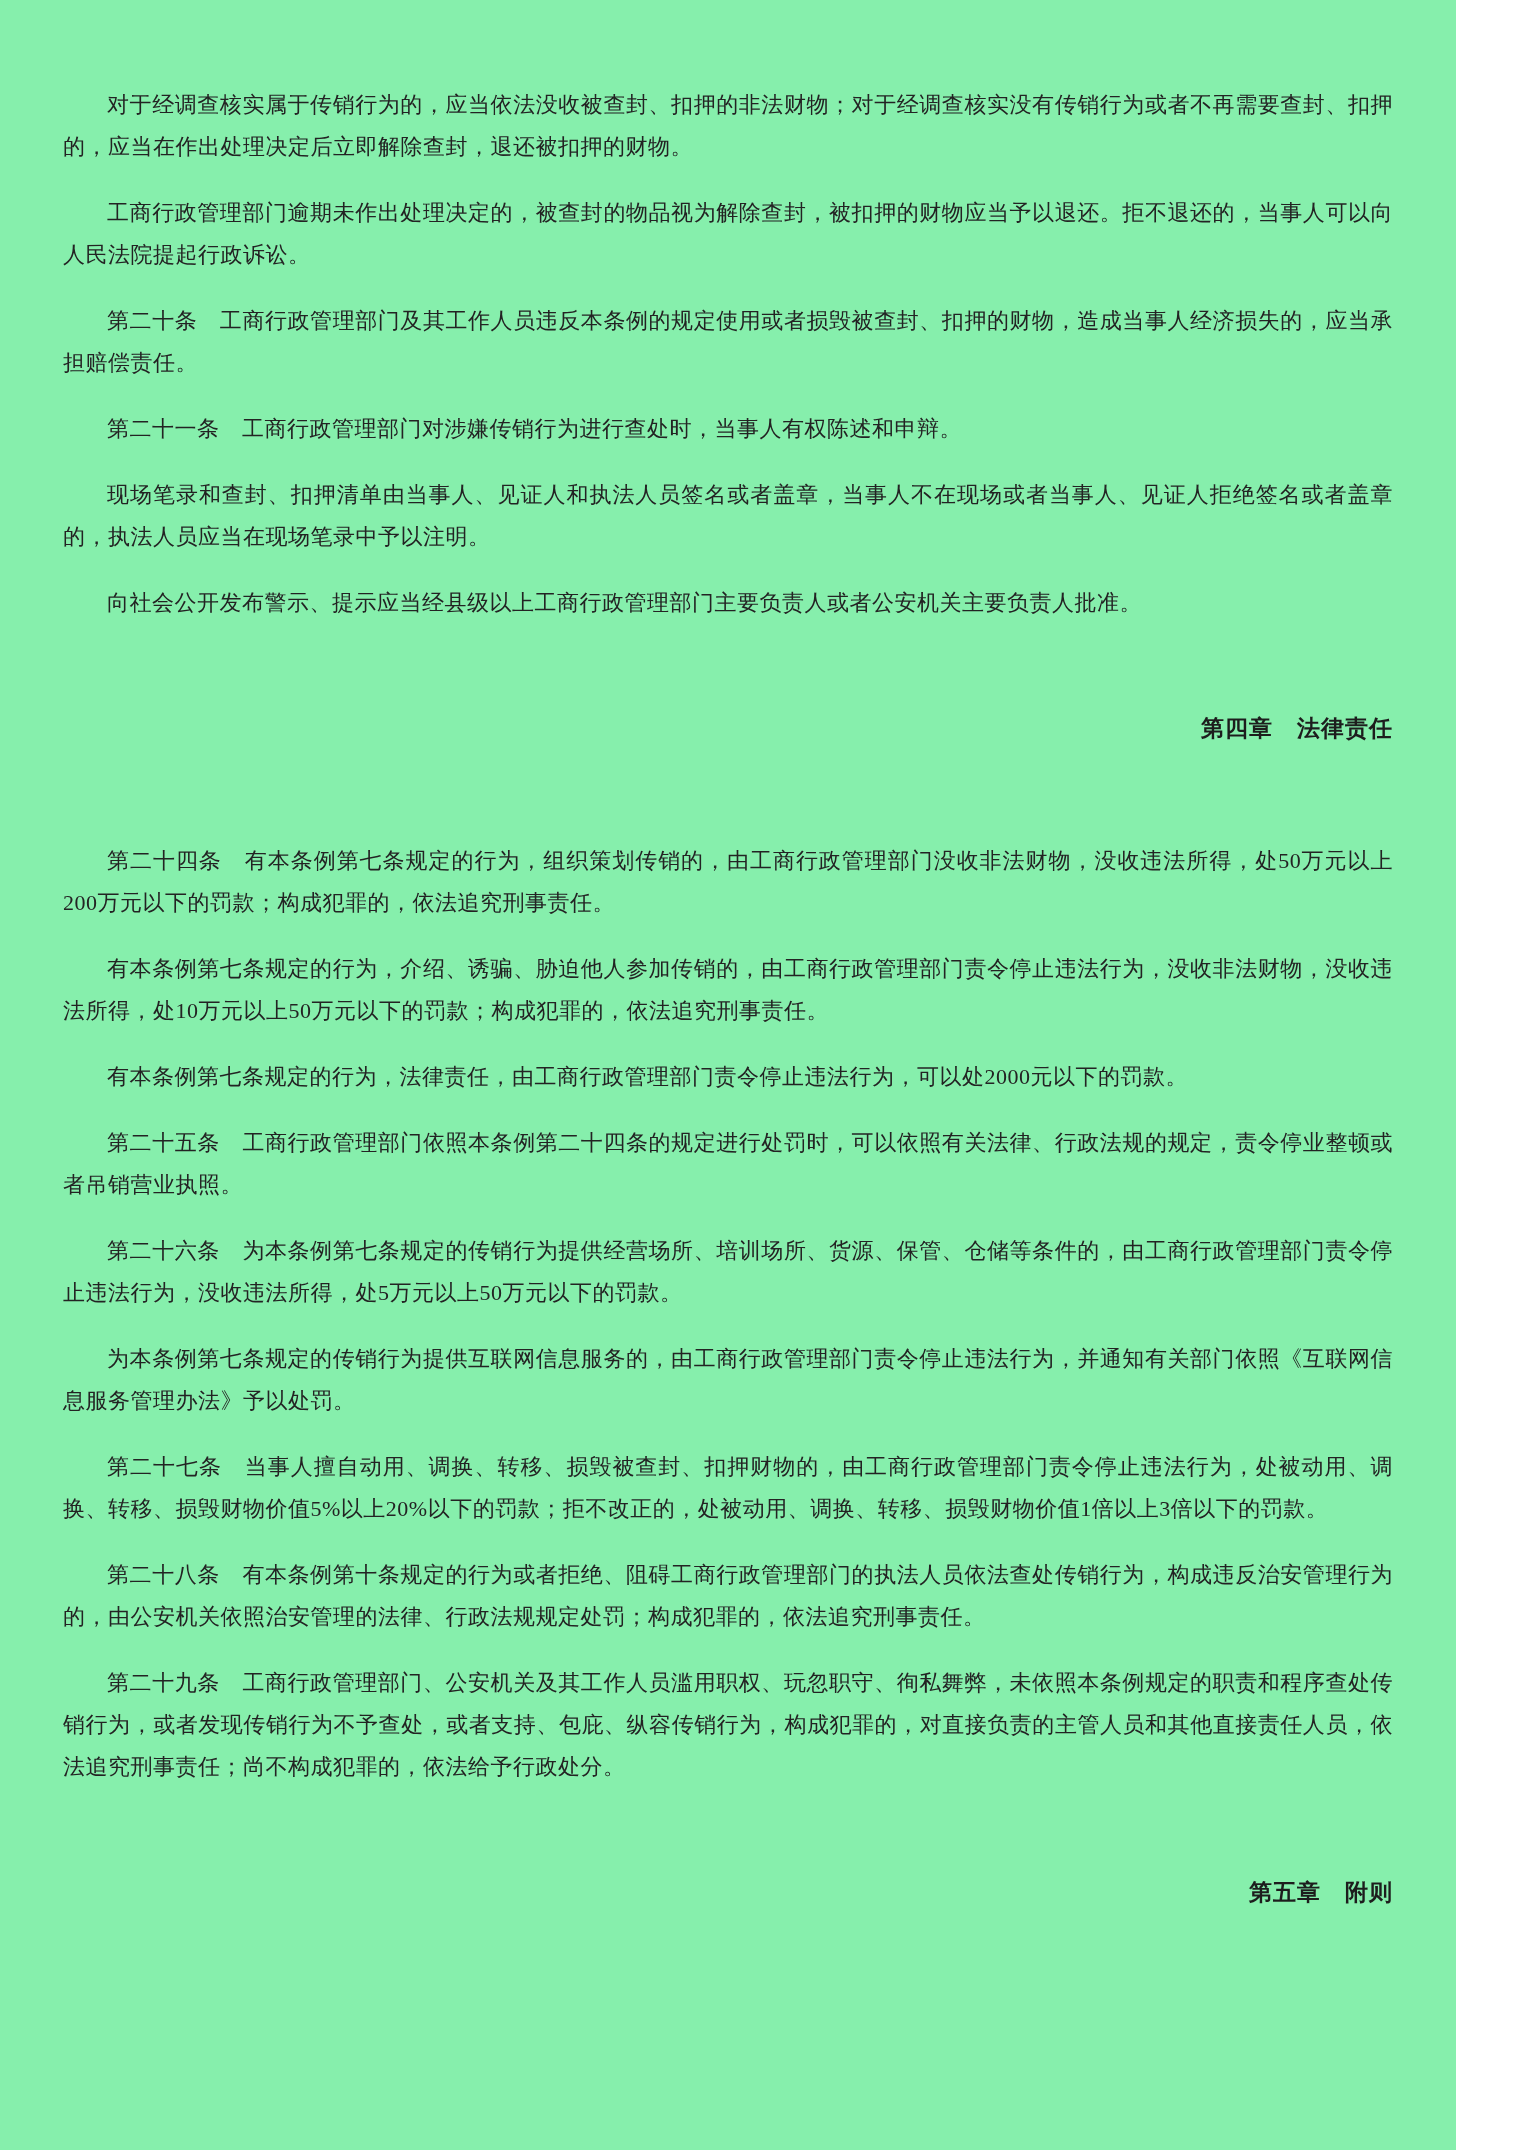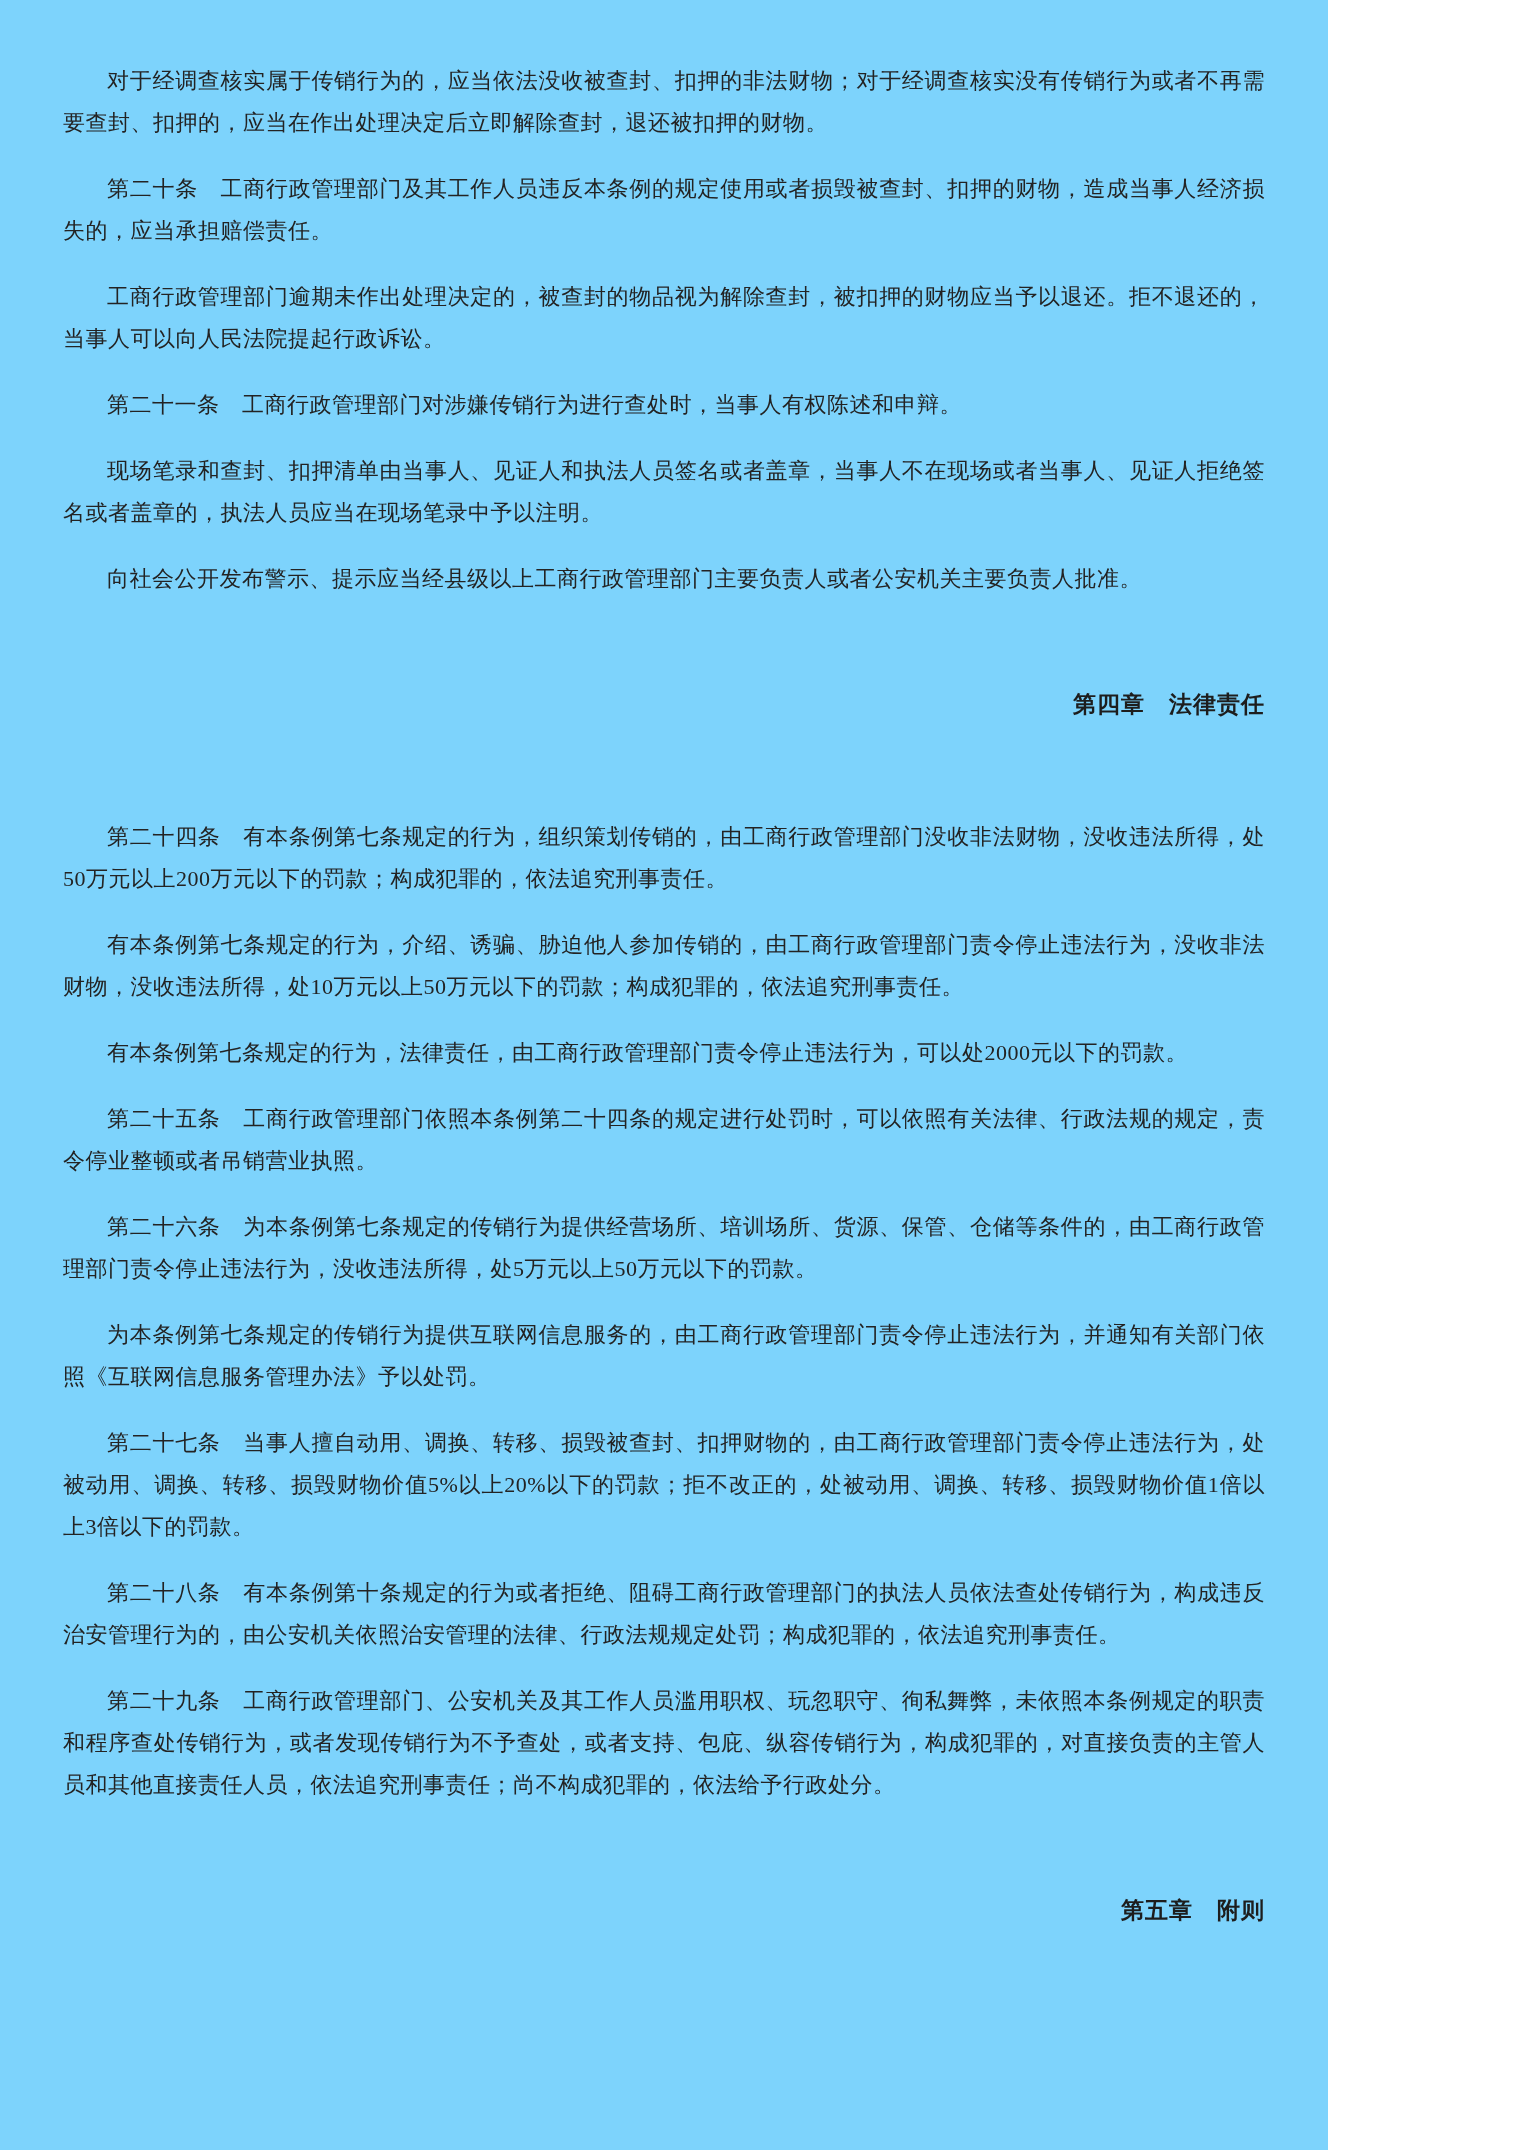--- a/index.html
+++ b/index.html
@@ -2,25 +2,25 @@
 <html><head>
 <meta charset="utf-8">
 <style>
   html, body {
     margin: 0;
     padding: 0;
     background: #ffffff;
   }
   .page {
     position: relative;
-    width: 1328px;
+    width: 1456px;
     height: 2150px;
     box-sizing: border-box;
-    background: #7dd3fc;
-    padding: 60px 63px 0 63px;
+    background: #86efac;
+    padding: 84px 63px 0 63px;
     overflow: hidden;
     font-family: "Liberation Serif", "DejaVu Serif", serif;
   }
   .para {
     margin: 0 0 24px 0;
     font-size: 22px;
     line-height: 42px;
     color: #232323;
     text-indent: 44px;
     text-align: justify;
@@ -36,22 +36,22 @@
     text-indent: 0;
     margin: 83px 0 91px 0;
     letter-spacing: 1px;
   }
 </style>
 </head>
 <body>
 
 <div class="page">
   <p class="para">对于经调查核实属于传销行为的，应当依法没收被查封、扣押的非法财物；对于经调查核实没有传销行为或者不再需要查封、扣押的，应当在作出处理决定后立即解除查封，退还被扣押的财物。</p>
+  <p class="para">工商行政管理部门逾期未作出处理决定的，被查封的物品视为解除查封，被扣押的财物应当予以退还。拒不退还的，当事人可以向人民法院提起行政诉讼。</p>
   <p class="para">第二十条　工商行政管理部门及其工作人员违反本条例的规定使用或者损毁被查封、扣押的财物，造成当事人经济损失的，应当承担赔偿责任。</p>
-  <p class="para">工商行政管理部门逾期未作出处理决定的，被查封的物品视为解除查封，被扣押的财物应当予以退还。拒不退还的，当事人可以向人民法院提起行政诉讼。</p>
   <p class="para">第二十一条　工商行政管理部门对涉嫌传销行为进行查处时，当事人有权陈述和申辩。</p>
   <p class="para">现场笔录和查封、扣押清单由当事人、见证人和执法人员签名或者盖章，当事人不在现场或者当事人、见证人拒绝签名或者盖章的，执法人员应当在现场笔录中予以注明。</p>
   <p class="para">向社会公开发布警示、提示应当经县级以上工商行政管理部门主要负责人或者公安机关主要负责人批准。</p>
   <h2 class="chapter-heading">第四章　法律责任</h2>
   <p class="para">第二十四条　有本条例第七条规定的行为，组织策划传销的，由工商行政管理部门没收非法财物，没收违法所得，处50万元以上200万元以下的罚款；构成犯罪的，依法追究刑事责任。</p>
   <p class="para">有本条例第七条规定的行为，介绍、诱骗、胁迫他人参加传销的，由工商行政管理部门责令停止违法行为，没收非法财物，没收违法所得，处10万元以上50万元以下的罚款；构成犯罪的，依法追究刑事责任。</p>
   <p class="para">有本条例第七条规定的行为，法律责任，由工商行政管理部门责令停止违法行为，可以处2000元以下的罚款。</p>
   <p class="para">第二十五条　工商行政管理部门依照本条例第二十四条的规定进行处罚时，可以依照有关法律、行政法规的规定，责令停业整顿或者吊销营业执照。</p>
   <p class="para">第二十六条　为本条例第七条规定的传销行为提供经营场所、培训场所、货源、保管、仓储等条件的，由工商行政管理部门责令停止违法行为，没收违法所得，处5万元以上50万元以下的罚款。</p>
   <p class="para">为本条例第七条规定的传销行为提供互联网信息服务的，由工商行政管理部门责令停止违法行为，并通知有关部门依照《互联网信息服务管理办法》予以处罚。</p>

